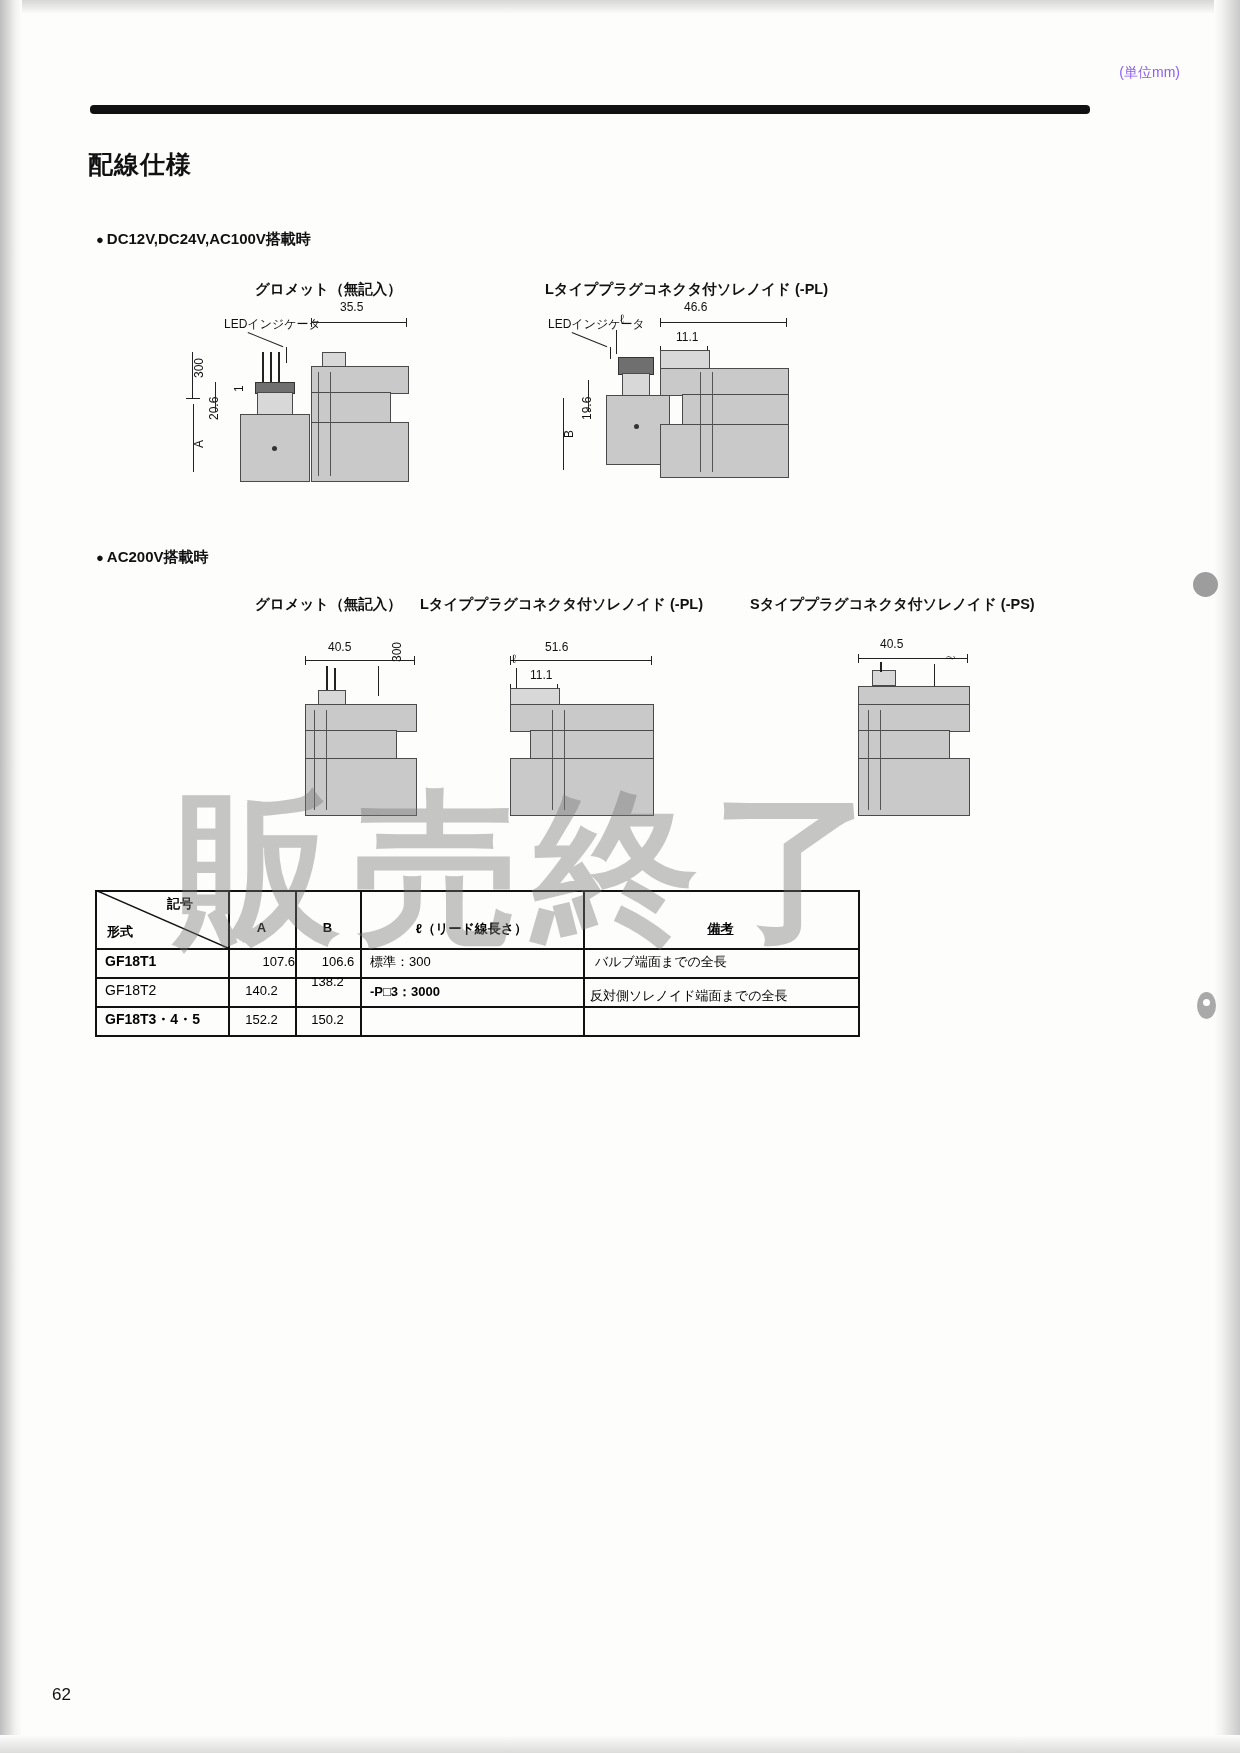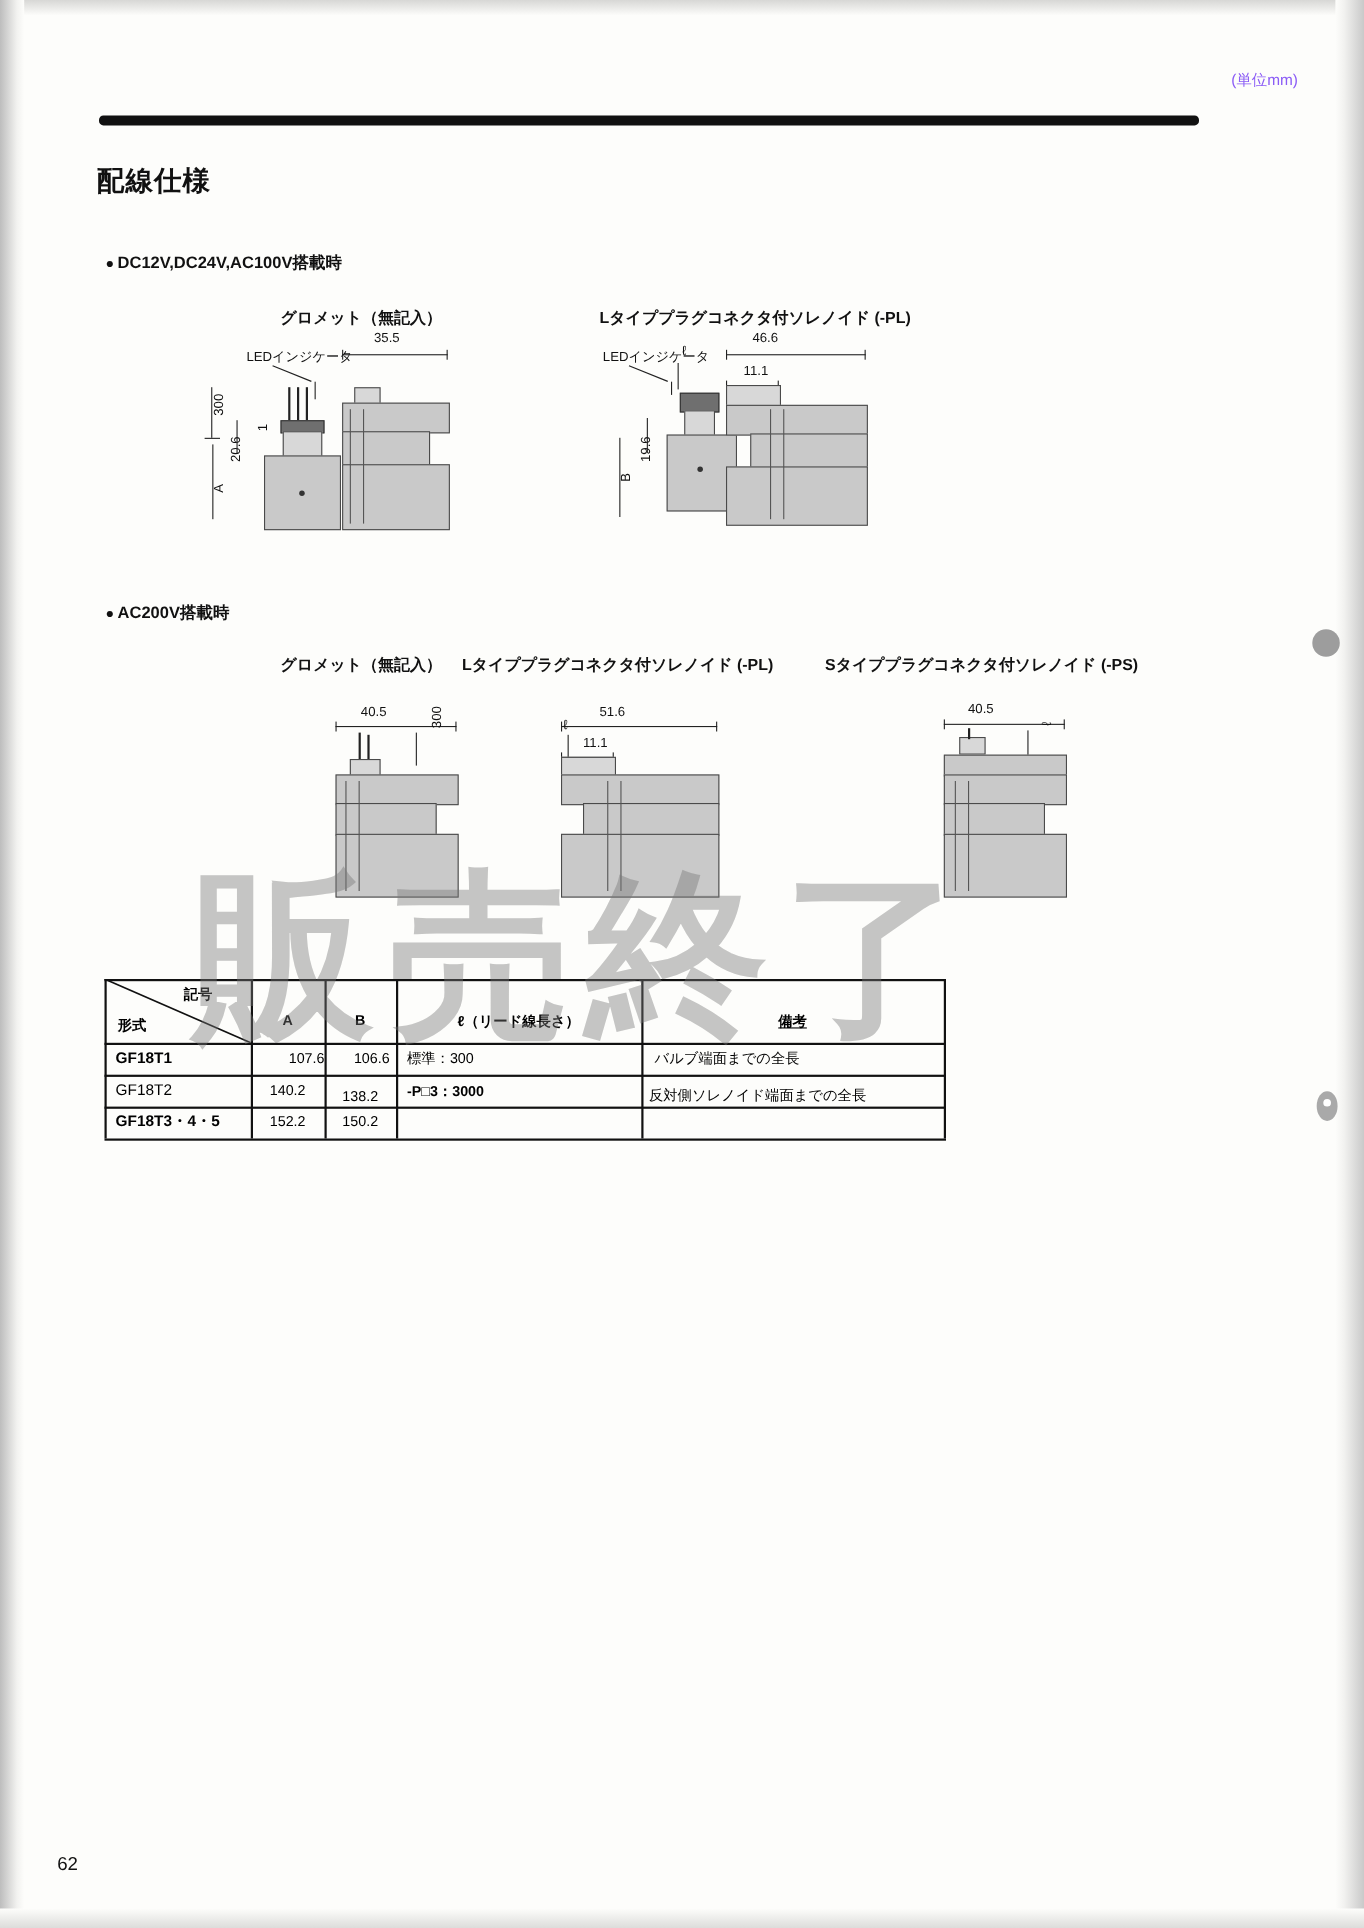--- a/index.html
+++ b/index.html
@@ -241,21 +241,21 @@
     <div style="position:absolute;left:200px;top:30px;width:65px;text-align:center;font-size:13px;font-weight:bold;">B</div>
     <div style="position:absolute;left:265px;top:30px;width:223px;text-align:center;font-size:13px;font-weight:bold;">ℓ（リード線長さ）</div>
     <div style="position:absolute;left:488px;top:30px;width:275px;text-align:center;font-size:13px;font-weight:bold;text-decoration:underline;">備考</div>
 
     <div style="position:absolute;left:10px;top:63px;font-size:14px;font-weight:bold;">GF18T1</div>
     <div style="position:absolute;left:133px;top:64px;width:67px;text-align:right;font-size:13px;">107.6</div>
     <div style="position:absolute;left:200px;top:64px;width:86px;text-align:center;font-size:13px;">106.6</div>
 
     <div style="position:absolute;left:10px;top:92px;font-size:14px;font-weight:normal;">GF18T2</div>
     <div style="position:absolute;left:133px;top:93px;width:67px;text-align:center;font-size:13px;">140.2</div>
-    <div style="position:absolute;left:200px;top:99px;width:65px;text-align:center;font-size:13px;">138.2</div>
+    <div style="position:absolute;left:200px;top:84px;width:65px;text-align:center;font-size:13px;">138.2</div>
 
     <div style="position:absolute;left:10px;top:121px;font-size:14px;font-weight:bold;">GF18T3・4・5</div>
     <div style="position:absolute;left:133px;top:122px;width:67px;text-align:center;font-size:13px;">152.2</div>
     <div style="position:absolute;left:200px;top:122px;width:65px;text-align:center;font-size:13px;">150.2</div>
 
     <div style="position:absolute;left:275px;top:63px;font-size:13px;">標準：300</div>
     <div style="position:absolute;left:275px;top:93px;font-size:13px;font-weight:bold;">-P□3：3000</div>
 
     <div style="position:absolute;left:500px;top:63px;font-size:13px;">バルブ端面までの全長</div>
     <div style="position:absolute;left:495px;top:97px;font-size:13px;">反対側ソレノイド端面までの全長</div>

